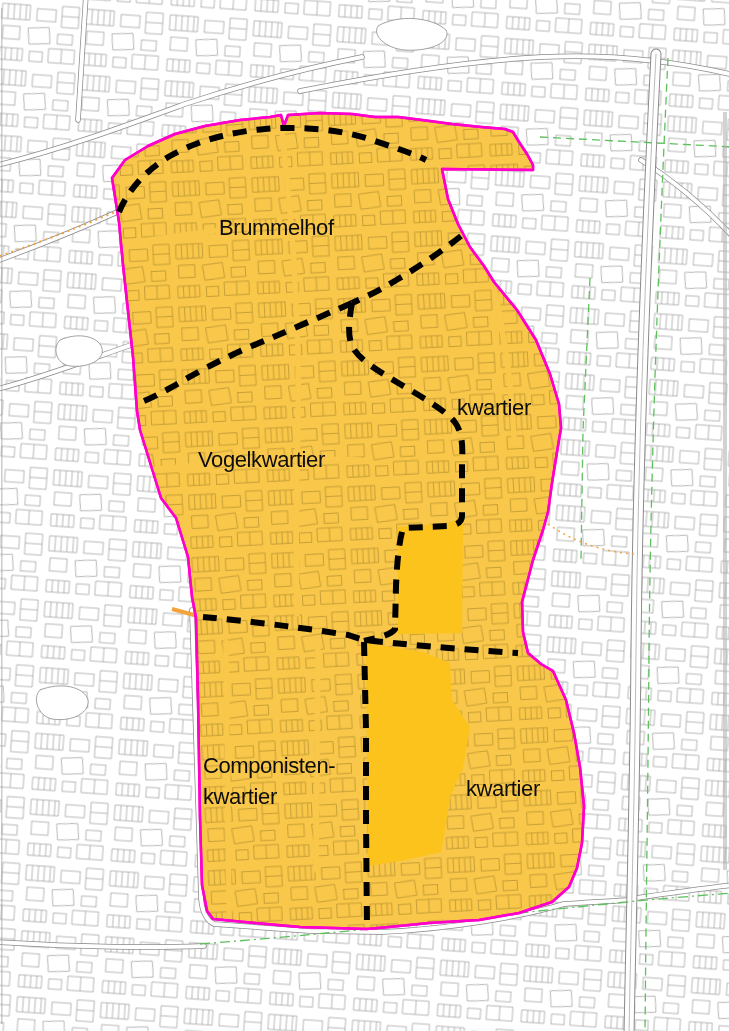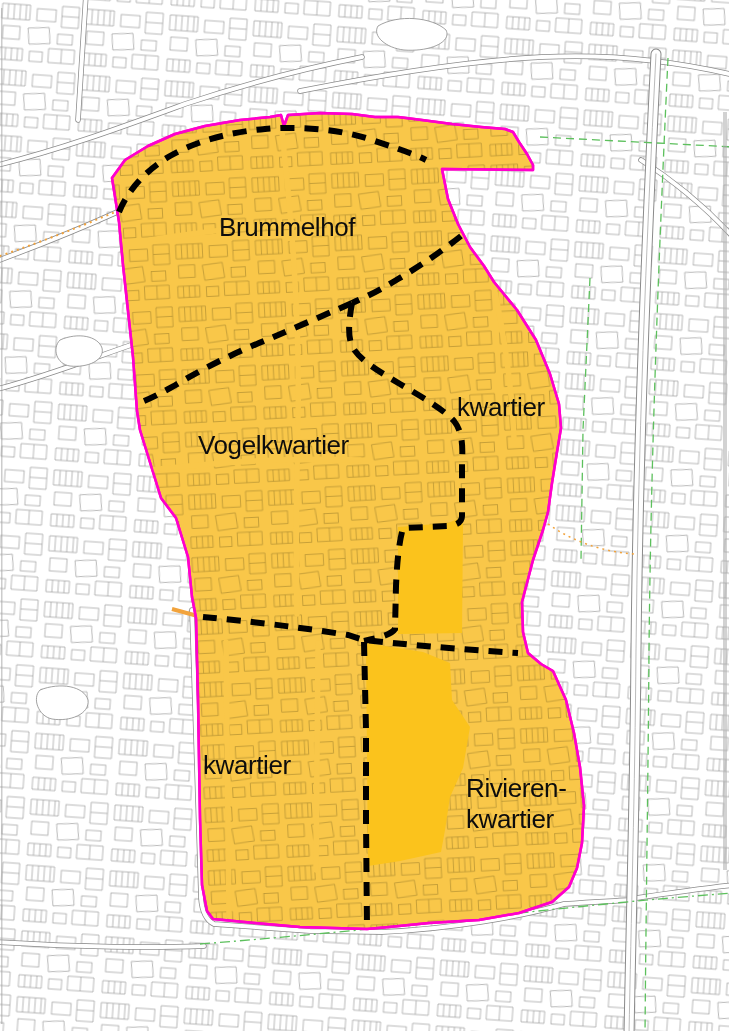--- a/index.html
+++ b/index.html
@@ -2,21 +2,21 @@
 <html><head>
 <meta charset="utf-8">
 <style>
   html,body{margin:0;padding:0;background:#e8e8e8;}
   .map-page{
     position:relative;width:729px;height:1031px;background:#ffffff;
     overflow:hidden;font-family:"Liberation Sans",sans-serif;
   }
   .map-page svg{position:absolute;left:0;top:0;}
   .district-label{
-    position:absolute;font-size:26px;letter-spacing:-0.4px;line-height:31px;
+    position:absolute;font-size:22px;letter-spacing:-0.4px;line-height:31px;
     color:#0d0d0d;white-space:nowrap;pointer-events:none;
   }
 </style>
 </head>
 <body>
 
 <div class="map-page">
 
 <svg width="729" height="1031" viewBox="0 0 729 1031">
   <defs>
@@ -122,28 +122,28 @@
     <path d="M461,236 C442,251 420,266 398,279 C382,289 366,297 352,303"></path>
     <path d="M352,303 C320,317 292,329 264,341 C232,354 202,369 174,386 C161,393 148,400 136,404"></path>
     <path d="M352,303 C349,320 347,337 353,348 C361,361 380,372 400,384 C420,396 442,408 454,421 C462,431 463,445 462,461 L462,516 C462,522 457,525 449,526 L403,528 C399,542 397,562 396,586 L395,629 C391,635 378,638 364,641"></path>
     <path d="M203,617 C248,621 298,627 348,635 L364,640 C402,644 455,649 518,653"></path>
     <path d="M364,642 L366,730 L366,820 L367,928"></path>
   </g>
 </svg>
 
 <div class="district-label" style="left:219px;top:212px">Brummelhof</div>
 
-<div class="district-label" style="left:198px;top:430px">Vogelkwartier</div>
+<div class="district-label" style="left:198px;top:444px">Vogelkwartier</div>
 
 <div class="district-label" style="left:457px;top:392px">
   <div>kwartier</div>
 </div>
 
 <div class="district-label" style="left:203px;top:750px">
+  <div>Componisten-</div>
   <div>kwartier</div>
 </div>
 
 <div class="district-label" style="left:466px;top:773px">
-  <div>Rivieren-</div>
   <div>kwartier</div>
 </div>
 
 </div>
 
 </body></html>

